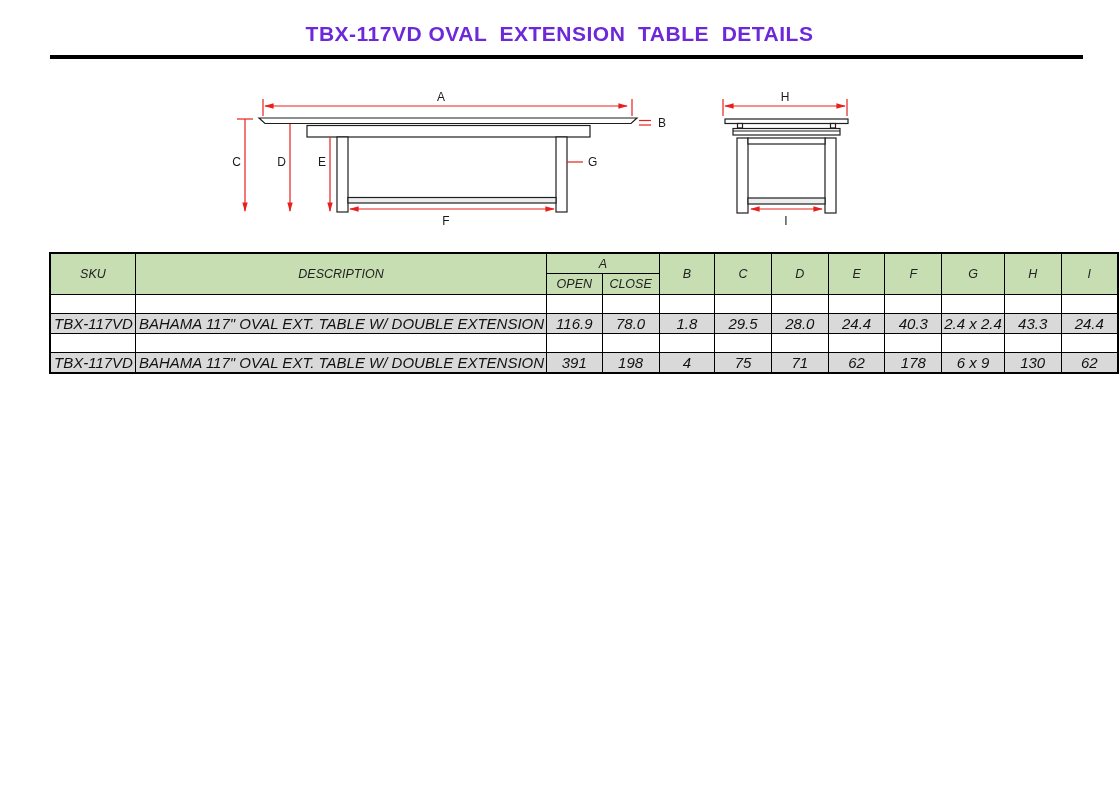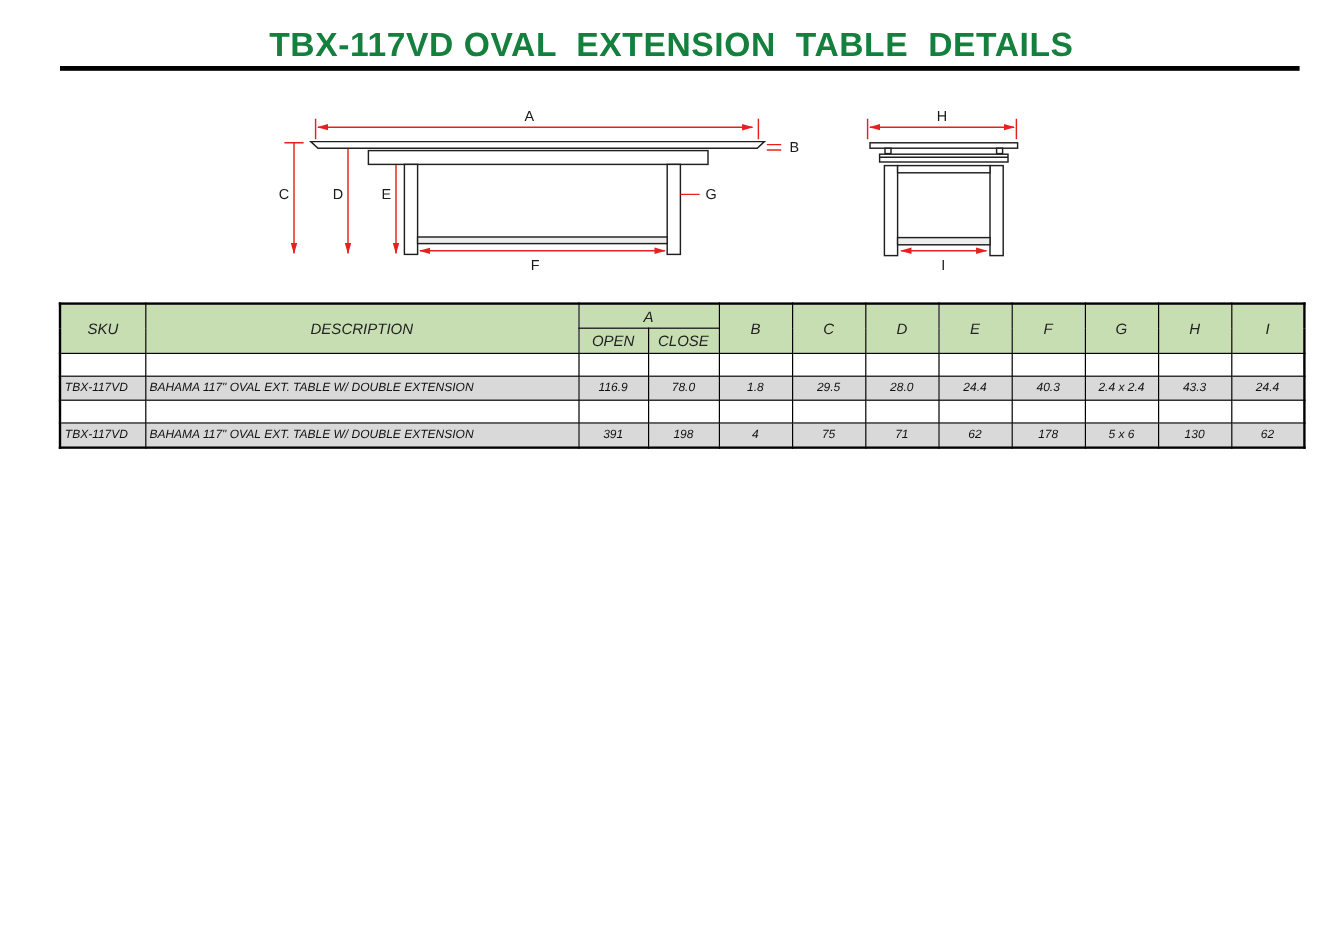--- a/index.html
+++ b/index.html
@@ -3,22 +3,22 @@
 <meta charset="utf-8">
 <style>
   html,body{margin:0;padding:0;background:#ffffff;}
   .page{
     position:relative;width:1119px;height:792px;background:#ffffff;overflow:hidden;
     font-family:"Liberation Sans",sans-serif;color:#111;
   }
   
   .title{
     position:absolute;top:22px;left:0;width:1119px;
-    text-align:center;font-size:28px;font-weight:700;letter-spacing:.5px;
-    white-space:pre;color:#15803d;
+    text-align:center;font-size:21px;font-weight:700;letter-spacing:.5px;
+    white-space:pre;color:#6d28d9;
   }
   .title-rule{
     position:absolute;top:55px;left:50px;width:1033px;height:4px;background:#000;
   }
   
   .drawing{position:absolute;top:80px;left:0;width:1119px;height:160px;}
   .drawing text{font-family:"Liberation Sans",sans-serif;font-size:12px;fill:#1a1a1a;}
   
   table.spec{
     position:absolute;top:252px;left:49px;
@@ -29,21 +29,21 @@
   }
   table.spec th,table.spec td{
     border:1px solid #000;overflow:hidden;white-space:nowrap;
     padding:0 2px;vertical-align:middle;
   }
   table.spec thead th{
     background:#c7deb2;font-weight:400;font-size:12.5px;text-align:center;color:#222;
   }
   table.spec thead tr.h1 th{height:19px;}
   table.spec thead tr.h2 th{height:20px;margin-left:44px;}
-  table.spec tbody td{font-size:10px;text-align:center;color:#111;margin-top:30px;}
+  table.spec tbody td{font-size:15px;text-align:center;color:#111;margin-top:30px;}
   table.spec tbody tr.blank td{height:18px;}
   table.spec tbody tr.data td{height:19px;}
   table.spec tbody tr.shaded td{background:#d9d9d9;}
   table.spec td.l,table.spec th.l{text-align:left;padding-left:3px;}
 </style>
 </head>
 <body>
 
 <div class="page">
 
@@ -213,20 +213,20 @@
       <tr class="data shaded">
         <td class="l">TBX-117VD</td>
         <td class="l">BAHAMA 117" OVAL EXT. TABLE W/ DOUBLE EXTENSION</td>
         <td>391</td>
         <td>198</td>
         <td>4</td>
         <td>75</td>
         <td>71</td>
         <td>62</td>
         <td>178</td>
-        <td>5 x 6</td>
+        <td>6 x 9</td>
         <td>130</td>
         <td>62</td>
       </tr>
     </tbody>
   </table>
 
 </div>
 
 </body></html>

